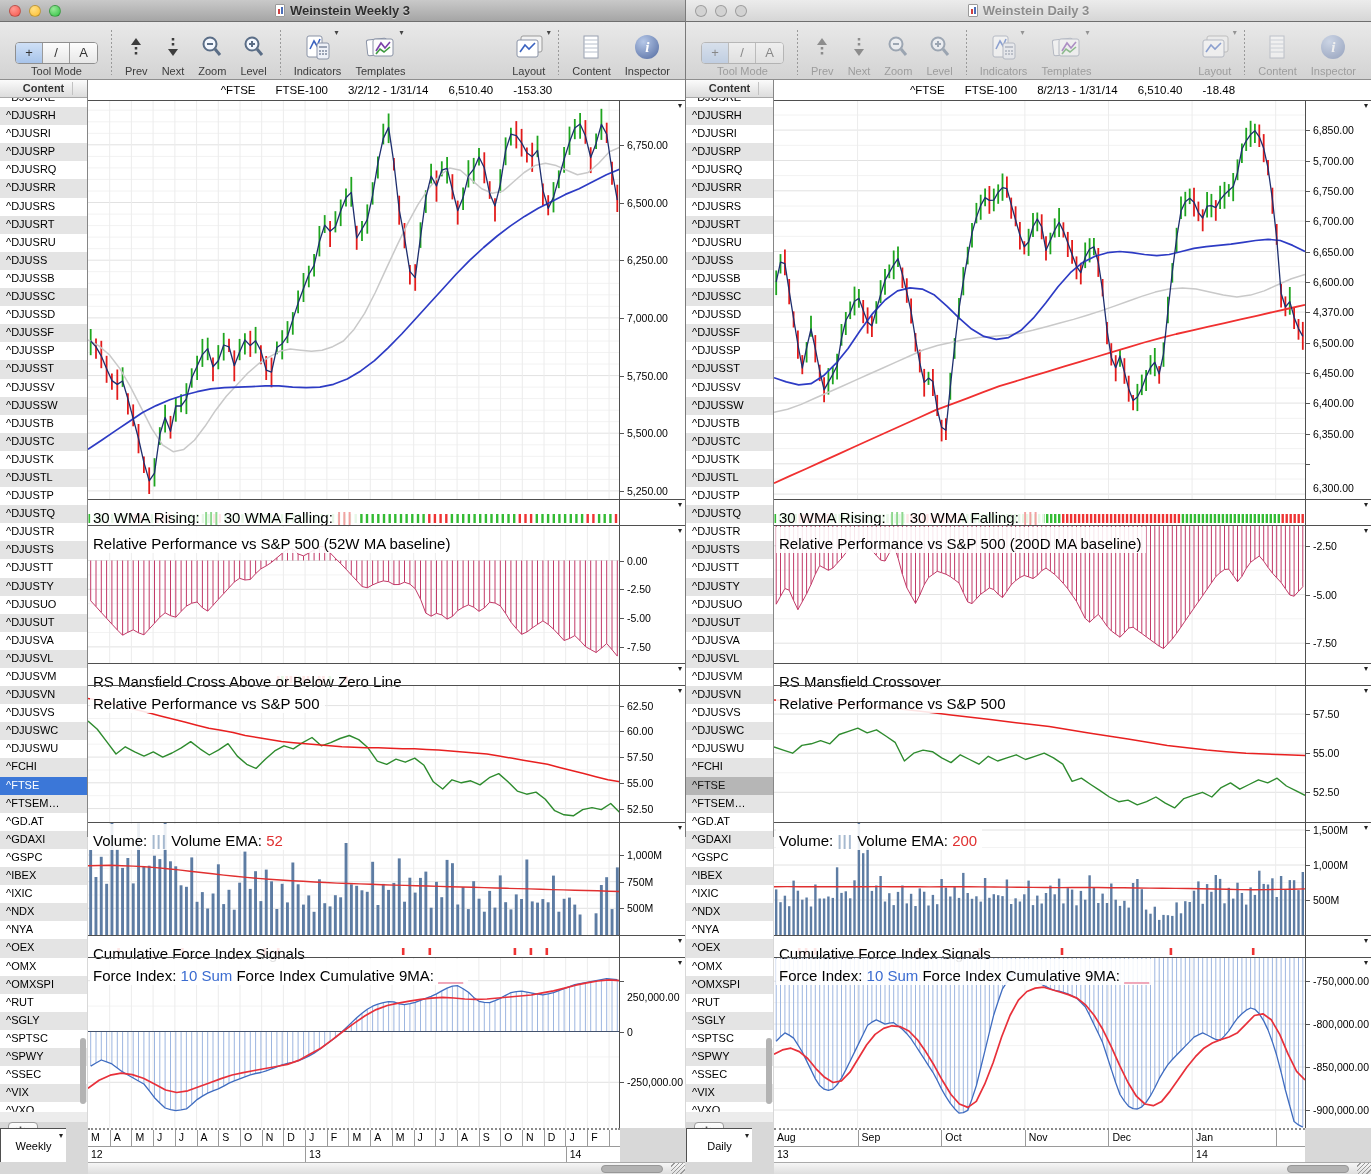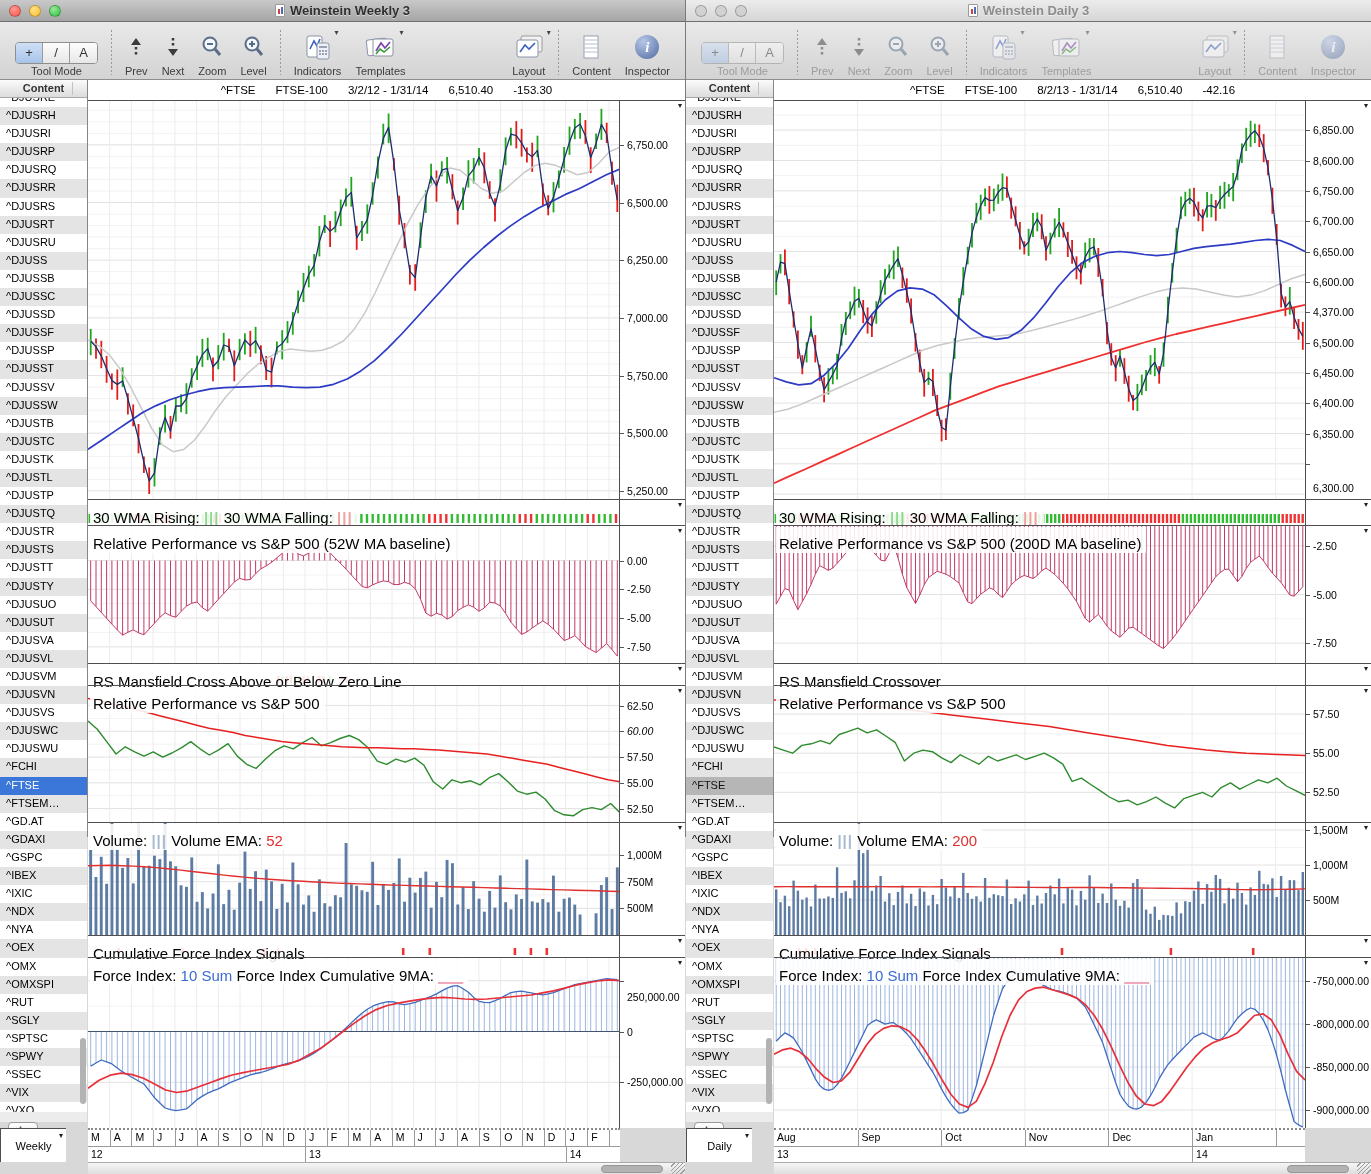--- a/index.html
+++ b/index.html
@@ -802,21 +802,21 @@
               <polyline points="0.0,35.0 9.3,43.3 18.7,55.6 28.0,68.0 37.3,60.8 46.7,65.9 56.0,70.1 65.3,65.9 74.7,71.1 84.0,67.0 93.3,61.8 102.7,55.6 112.0,62.8 121.3,69.0 130.7,63.9 140.0,57.7 149.3,70.1 158.7,78.3 168.0,82.4 177.3,73.2 186.7,64.9 196.0,59.8 205.3,62.8 214.7,56.7 224.0,51.5 233.3,59.8 242.7,56.7 252.0,52.5 261.3,49.5 270.7,53.6 280.0,61.8 289.3,75.2 298.7,78.3 308.0,73.2 317.3,76.2 326.7,72.1 336.0,79.3 345.3,95.8 354.7,103.0 364.0,93.8 373.3,96.8 382.7,94.8 392.0,98.9 401.3,91.7 410.7,87.6 420.0,95.8 429.3,105.1 438.7,108.2 448.0,106.1 457.3,113.3 466.7,124.7 476.0,128.8 485.3,129.8 494.7,123.6 504.0,121.6 513.3,123.6 522.7,117.5 532.0,126.7" fill="none" stroke="#2e8b2e" stroke-width="1.4" stroke-linejoin="round"></polyline>
               <polyline points="0.0,12.4 12.1,14.4 24.2,17.5 36.3,20.6 48.4,23.7 60.5,26.8 72.5,29.9 84.6,33.0 96.7,36.1 108.8,39.2 120.9,42.2 133.0,44.3 145.1,46.4 157.2,49.5 169.3,51.5 181.4,53.6 193.5,55.6 205.5,56.7 217.6,57.7 229.7,58.7 241.8,59.8 253.9,60.8 266.0,61.3 278.1,61.8 290.2,61.8 302.3,62.3 314.4,62.8 326.5,62.8 338.5,63.4 350.6,63.9 362.7,64.9 374.8,65.9 386.9,67.0 399.0,68.0 411.1,70.1 423.2,72.1 435.3,74.2 447.4,76.2 459.5,78.3 471.5,81.4 483.6,84.5 495.7,87.6 507.8,90.7 519.9,93.8 532.0,95.8" fill="none" stroke="#e82020" stroke-width="1.5" stroke-linejoin="round"></polyline>
             </svg>
           </div>
           <div class="phead"><span style="color: rgb(0, 0, 0);">Relative Performance vs S&amp;P 500</span></div>
           <div class="paxis">
             <div class="pdisc">▾</div>
             <div class="atick" style="top: 19.6px;"></div>
             <div class="alab" style="top: 13.6px;">62.50</div>
             <div class="atick" style="top: 45.3px;"></div>
-            <div class="alab" style="top: 39.3px; font-style: italic;">60.00</div>
+            <div class="alab" style="top: 39.3px;">60.00</div>
             <div class="atick" style="top: 71.1px;"></div>
             <div class="alab" style="top: 65.1px;">57.50</div>
             <div class="atick" style="top: 96.8px;"></div>
             <div class="alab" style="top: 90.8px;">55.00</div>
             <div class="atick" style="top: 122.6px;"></div>
             <div class="alab" style="top: 116.6px;">52.50</div>
           </div>
         </div>
         <div class="panel" style="height: 113px;">
           <div class="plot" style="width: 532px;">
@@ -1376,21 +1376,21 @@
             <span class="ga">▾</span>
           </div>
         <div class="all">All</div>
       </div>
     </div>
     <div class="chart-header">
       <span>^FTSE</span>
       <span>FTSE-100</span>
       <span>8/2/13 - 1/31/14</span>
       <span>6,510.40</span>
-      <span>-42.16</span>
+      <span>-18.48</span>
     </div>
     <div class="panels">
         <div class="panel" style="height: 398px;">
           <div class="plot" style="width: 531px;">
             <svg width="531" height="398">
               <line x1="0" y1="393.1" x2="531" y2="393.1" stroke="#e2e2e2"></line>
               <line x1="0" y1="378.0" x2="531" y2="378.0" stroke="#f2f2f2"></line>
               <line x1="0" y1="362.8" x2="531" y2="362.8" stroke="#e2e2e2"></line>
               <line x1="0" y1="347.6" x2="531" y2="347.6" stroke="#f2f2f2"></line>
               <line x1="0" y1="332.5" x2="531" y2="332.5" stroke="#e2e2e2"></line>
@@ -1547,21 +1547,21 @@
               <polyline points="0.0,276.7 12.3,280.9 24.7,283.9 37.0,282.7 49.4,274.8 61.7,262.7 74.1,247.5 86.4,229.3 98.8,212.3 111.1,199.0 123.5,189.9 135.8,186.9 148.2,188.1 160.5,194.1 172.9,205.1 185.2,217.2 197.6,228.1 209.9,235.4 222.3,238.4 234.6,236.6 247.0,229.3 259.3,217.2 271.7,202.0 284.0,185.7 296.4,171.7 308.7,161.4 321.1,155.3 333.4,151.7 345.8,150.5 358.1,151.7 370.5,153.5 382.8,154.7 395.2,153.5 407.5,150.5 419.9,147.4 432.2,145.6 444.6,144.4 456.9,143.2 469.3,141.4 481.6,139.5 494.0,138.3 506.3,139.5 518.7,144.4 531.0,150.5" fill="none" stroke="#2d3bc4" stroke-width="1.7" stroke-linejoin="round"></polyline>
               <polyline points="0.0,382.2 16.1,374.9 32.2,367.7 48.3,360.4 64.4,353.1 80.5,345.8 96.5,338.5 112.6,331.3 128.7,324.0 144.8,316.7 160.9,309.4 177.0,303.4 193.1,297.3 209.2,291.2 225.3,285.2 241.4,280.3 257.5,275.4 273.5,270.6 289.6,265.7 305.7,260.9 321.8,256.0 337.9,251.2 354.0,246.3 370.1,241.5 386.2,237.2 402.3,233.0 418.4,229.3 434.5,225.7 450.5,222.1 466.6,218.4 482.7,214.8 498.8,211.1 514.9,207.5 531.0,203.9" fill="none" stroke="#f03030" stroke-width="1.8" stroke-linejoin="round"></polyline>
               <polyline points="2.2,180.8 6.5,161.2 10.9,162.7 15.2,190.1 19.6,217.5 23.9,243.5 28.3,267.0 32.6,246.9 37.0,228.0 41.3,247.6 45.7,269.8 50.1,288.9 54.4,281.1 58.8,273.3 63.1,264.7 67.5,237.3 71.8,219.5 76.2,211.6 80.5,200.2 84.9,197.4 89.2,209.2 93.6,220.9 97.9,224.9 102.3,209.3 106.6,193.6 111.0,179.4 115.3,171.6 119.7,163.8 124.0,157.7 128.4,173.4 132.8,191.1 137.1,210.6 141.5,237.8 145.8,261.9 150.2,281.4 154.5,277.1 158.9,280.6 163.2,308.0 167.6,326.3 171.9,329.2 176.3,286.1 180.6,245.7 185.0,208.0 189.3,180.6 193.7,155.4 198.0,132.1 202.4,116.4 206.7,104.4 211.1,96.6 215.4,99.4 219.8,99.1 224.2,91.3 228.5,86.6 232.9,87.7 237.2,103.4 241.6,119.0 245.9,134.1 250.3,145.8 254.6,141.0 259.0,125.8 263.3,118.0 267.7,125.8 272.0,149.3 276.4,139.3 280.7,129.2 285.1,121.3 289.4,130.1 293.8,141.8 298.1,153.5 302.5,165.3 306.8,171.7 311.2,156.1 315.6,148.0 319.9,145.8 324.3,161.4 328.6,189.7 333.0,228.8 337.3,256.4 341.7,266.7 346.0,255.0 350.4,270.9 354.7,287.9 359.1,299.6 363.4,296.0 367.8,287.3 372.1,275.6 376.5,266.5 380.8,261.2 385.2,272.9 389.5,253.1 393.9,210.1 398.3,171.0 402.6,137.5 407.0,110.1 411.3,100.8 415.7,97.3 420.0,101.2 424.4,111.6 428.7,117.0 433.1,105.2 437.4,104.7 441.8,106.7 446.1,98.9 450.5,93.5 454.8,89.5 459.2,85.6 463.5,71.7 467.9,48.2 472.2,39.8 476.6,33.6 480.9,29.7 485.3,35.8 489.7,47.3 494.0,66.8 498.4,98.2 502.7,137.4 507.1,192.2 511.4,206.0 515.8,200.6 520.1,216.2 524.5,227.6 528.8,235.4" fill="none" stroke="#1d2e6e" stroke-width="1.3" stroke-linejoin="round"></polyline>
             </svg>
           </div>
           <div class="paxis">
             <div class="pdisc">▾</div>
             <div class="atick" style="top: 29.1px;"></div>
             <div class="alab" style="top: 23.1px;">6,850.00</div>
             <div class="atick" style="top: 59.5px;"></div>
-            <div class="alab" style="top: 53.5px;">8,600.00</div>
+            <div class="alab" style="top: 53.5px;">5,700.00</div>
             <div class="atick" style="top: 89.8px;"></div>
             <div class="alab" style="top: 83.8px;">6,750.00</div>
             <div class="atick" style="top: 120.1px;"></div>
             <div class="alab" style="top: 114.1px;">6,700.00</div>
             <div class="atick" style="top: 150.5px;"></div>
             <div class="alab" style="top: 144.5px;">6,650.00</div>
             <div class="atick" style="top: 180.8px;"></div>
             <div class="alab" style="top: 174.8px;">6,600.00</div>
             <div class="atick" style="top: 211.1px;"></div>
             <div class="alab" style="top: 205.1px;">4,370.00</div>

